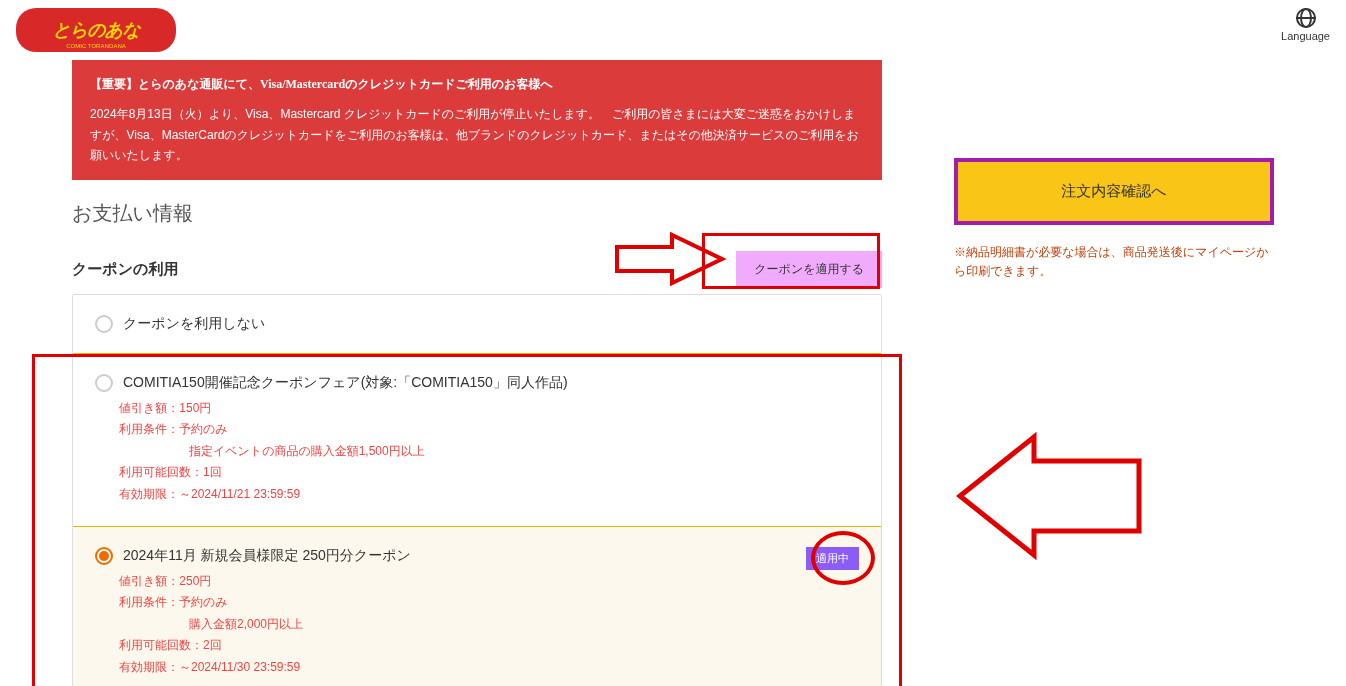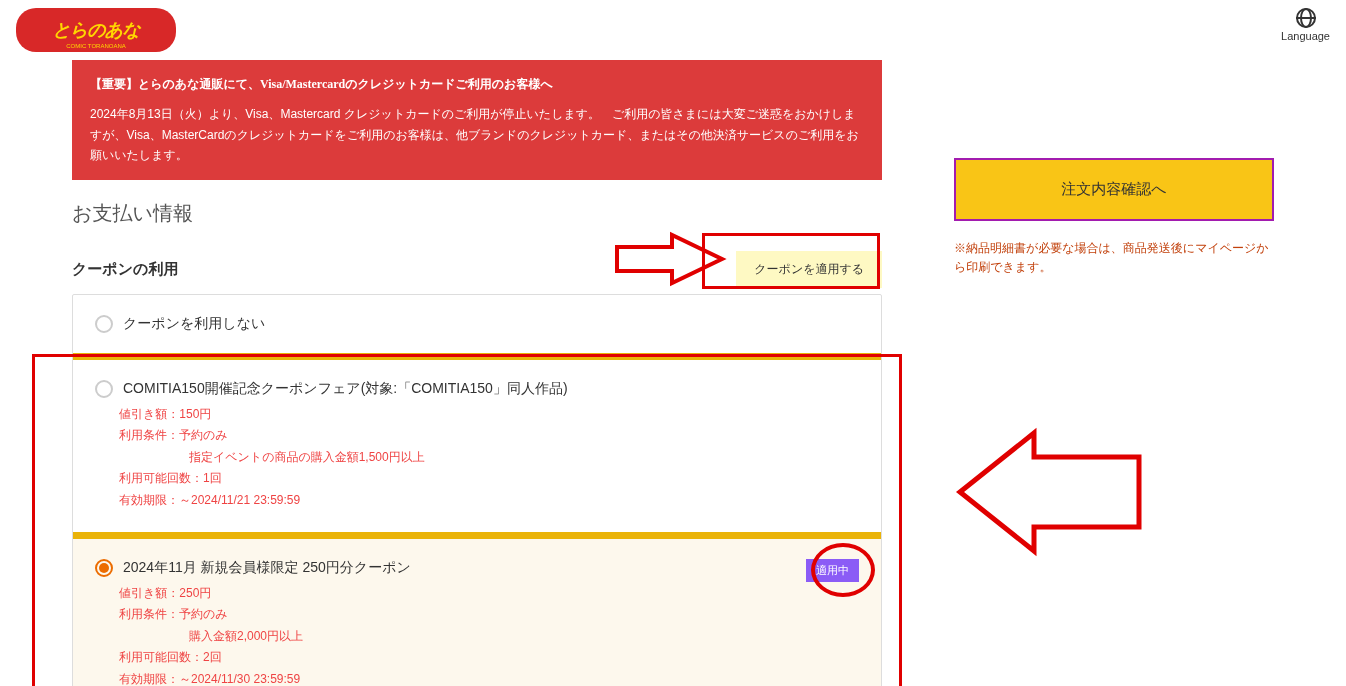--- a/index.html
+++ b/index.html
@@ -13,34 +13,34 @@
 .lang-icon::before { content: ""; position: absolute; left: 50%; top: -2px; bottom: -2px; width: 8px; border: 2px solid #333; border-radius: 50%; transform: translateX(-50%); }
 .lang-icon::after { content: ""; position: absolute; top: 50%; left: -2px; right: -2px; height: 2px; background: #333; transform: translateY(-50%); }
 .container { display: flex; padding: 0 72px; gap: 72px; }
 .main { flex: 1; }
 .side { width: 320px; padding-top: 98px; }
 .alert { background: #dc3b3b; color: #fff; padding: 14px 18px; font-size: 12px; line-height: 1.7; margin-bottom: 20px; }
 .alert-title { font-weight: bold; margin-bottom: 10px; font-family: Liberation Serif, serif; }
 h1 { font-size: 20px; font-weight: normal; color: #555; margin-bottom: 24px; }
 .section-row { display: flex; justify-content: space-between; align-items: center; margin-bottom: 6px; position: relative; }
 h2 { font-size: 15px; font-weight: bold; color: #333; }
-.btn-apply { background: #fef9c3; border: none; padding: 10px 18px; font-size: 12px; color: #333; cursor: pointer; }
+.btn-apply { background: #f0abfc; border: none; padding: 10px 18px; font-size: 12px; color: #333; cursor: pointer; }
 .panel { border: 1px solid #ddd; border-radius: 2px; }
-.opt { padding: 20px 22px; border-bottom: 7px solid #eab308; position: relative; }
+.opt { padding: 20px 22px; border-bottom: 1px solid #eab308; position: relative; }
 .opt:last-child { border-bottom: none; }
 .opt.selected { background: #fdf8ed; }
 .opt-head { display: flex; align-items: center; gap: 10px; }
 .radio { width: 18px; height: 18px; border: 2px solid #ccc; border-radius: 50%; flex-shrink: 0; position: relative; }
 .radio.on { border-color: #ec6c00; }
 .radio.on::after { content: ""; position: absolute; inset: 2px; background: #ec6c00; border-radius: 50%; }
 .opt-title { font-size: 14px; color: #333; }
 .opt-body { font-size: 12px; color: #ef4444; margin-left: 24px; margin-top: 6px; line-height: 1.8; }
 .opt-body .indent { padding-left: 70px; }
 .badge { position: absolute; right: 22px; top: 20px; background: #8b5cf6; color: #fff; font-size: 11px; padding: 4px 10px; }
-.btn-confirm { width: 100%; background: #f9c516; border: 2px solid #a21caf; padding: 20px 0; font-size: 15px; color: #333; cursor: pointer; margin-bottom: 18px; }
+.btn-confirm { width: 100%; background: #f9c516; border: 4px solid #a21caf; padding: 20px 0; font-size: 15px; color: #333; cursor: pointer; margin-bottom: 18px; }
 .note { font-size: 12px; color: #c2410c; line-height: 1.6; }
 
 .anno-box { position: absolute; border: 3px solid #e00000; pointer-events: none; }
 .anno-arrow-r { position: absolute; pointer-events: none; }
 .anno-arrow-l { position: absolute; pointer-events: none; }
 .anno-circle { position: absolute; border: 4px solid #e00000; border-radius: 50%; pointer-events: none; }
 </style>
 </head>
 <body>
 

